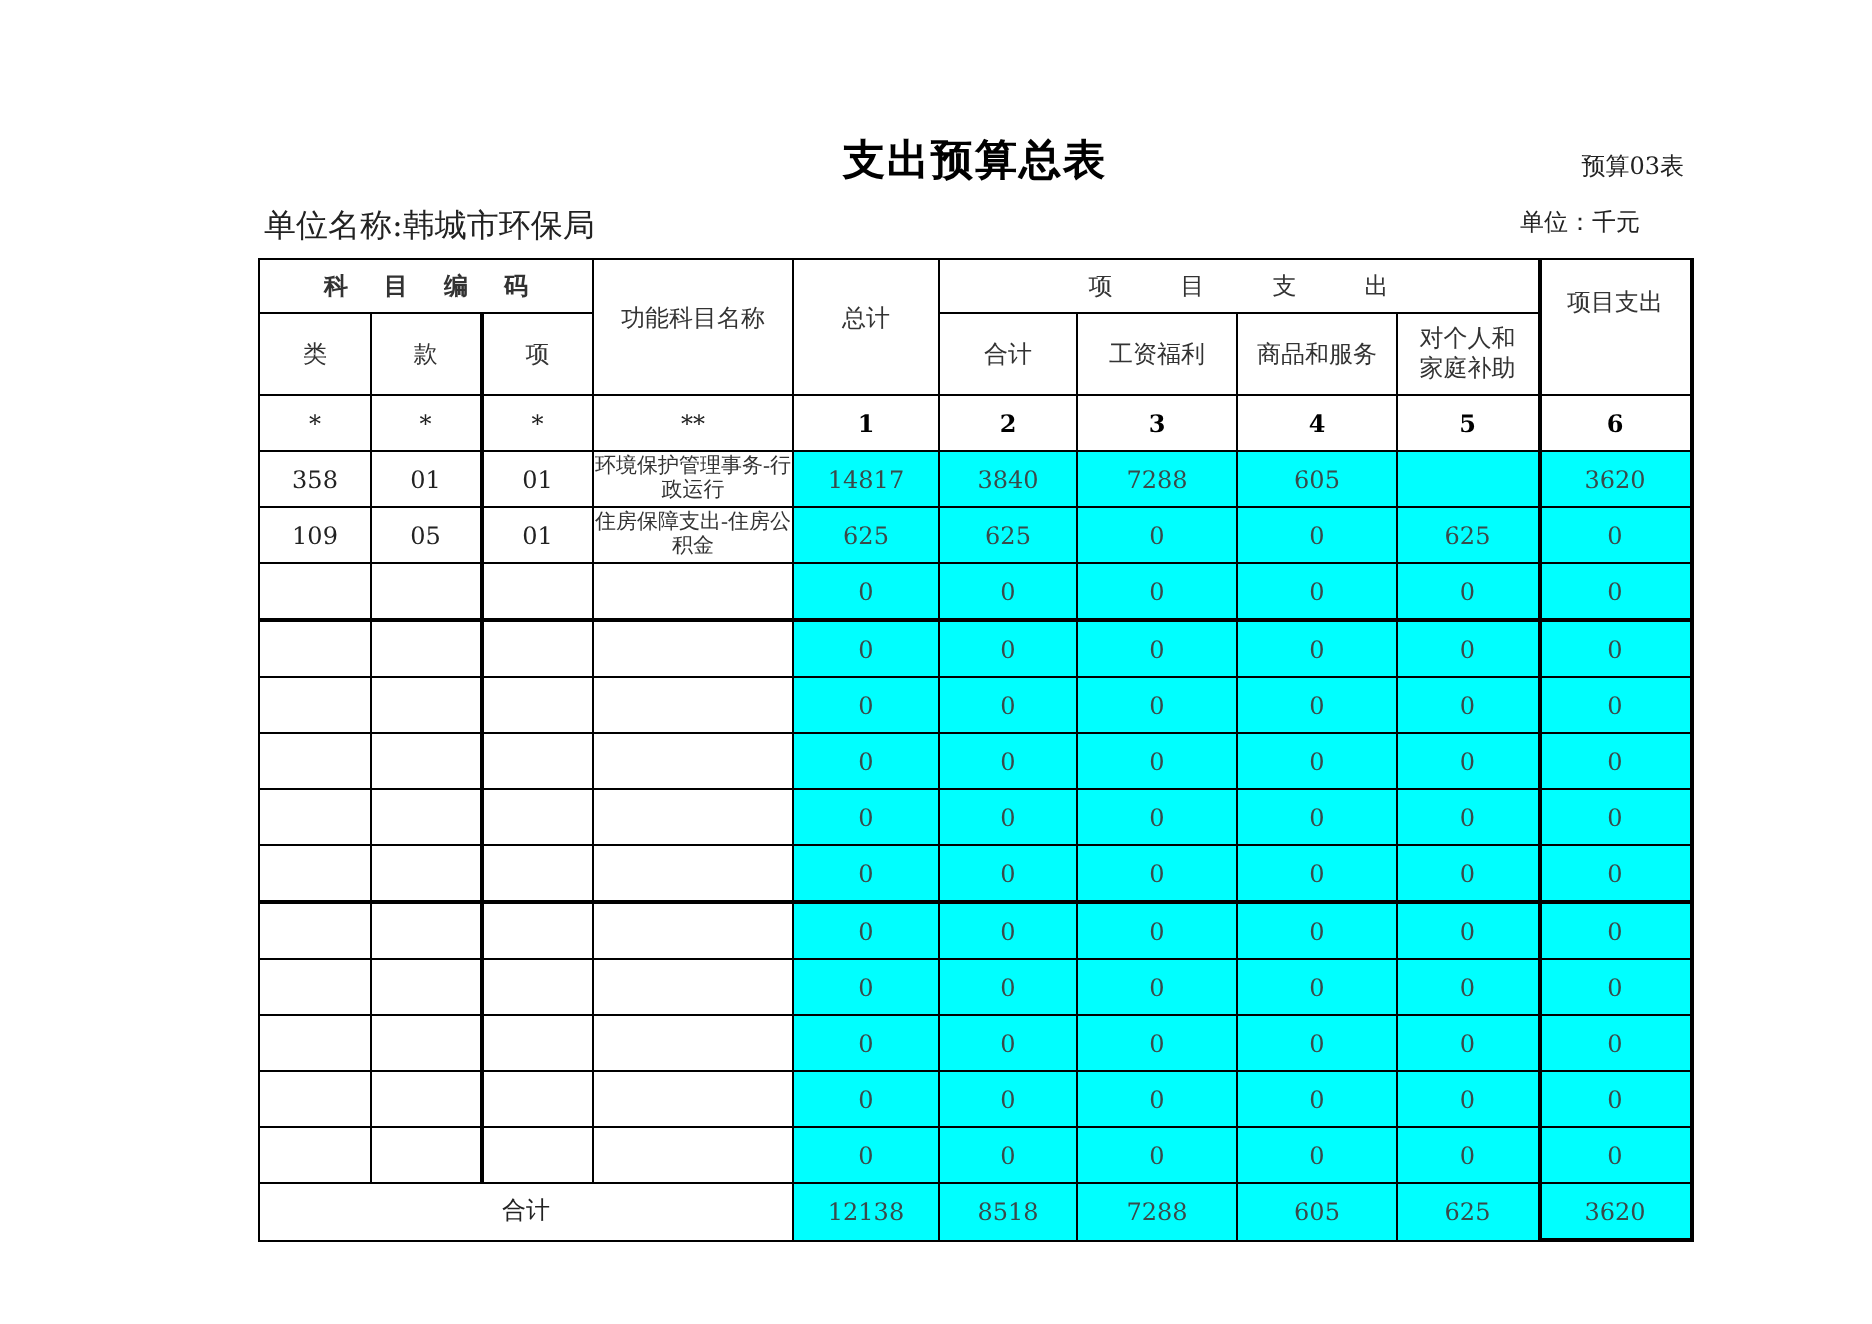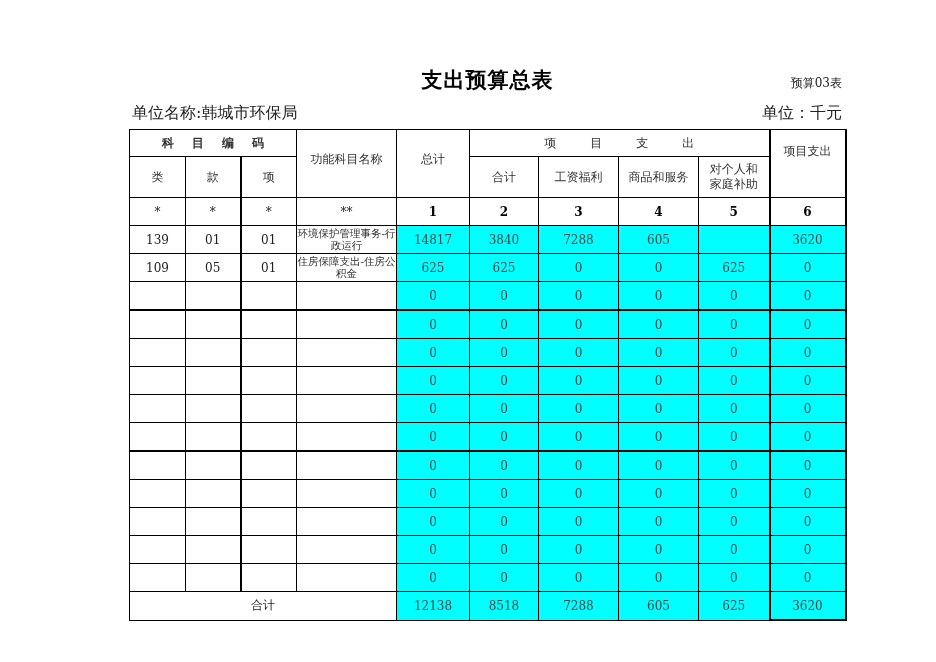--- a/index.html
+++ b/index.html
@@ -1,21 +1,21 @@
 <!DOCTYPE html>
 <html><head>
 <meta charset="utf-8">
 <style>
   html, body { margin:0; padding:0; background:#ffffff; }
   body { width:936px; height:662px; position:relative; overflow:hidden;
          font-family:"DejaVu Serif","Liberation Serif",serif; color:#222; }
   .form-no { position:absolute; left:780px; top:41px; width:62px; text-align:right; font-size:12px;margin-top:34px; }
   .title { position:absolute; left:0; width:975px; top:66px; text-align:center; font-size:21px; font-weight:bold; letter-spacing:1px; color:#000; }
   .unit-name { position:absolute; left:132px; top:103px; font-size:16px; }
-  .unit { position:absolute; left:760px; top:103px; width:82px; text-align:right; font-size:16px; }
+  .unit { position:absolute; left:760px; top:103px; width:82px; font-size:12px; }
   table.budget { position:absolute; left:129px; top:129px; border-collapse:collapse; table-layout:fixed; font-size:12px; }
   table.budget td { border:1px solid #000; text-align:center; vertical-align:middle; padding:0; overflow:hidden; }
   .hdr { color:#333; }
   .hdr-top { height:26px; }
   .hdr-mid { height:40px; }
   .idx { height:27px; }
   .idx.num { font-weight:bold; color:#000; }
   .drow td { height:27px; }
   .cyan { background:#00ffff; color:#3a4a4a; }
   .name-small { font-size:10.5px; line-height:12px; color:#333;font-family:Liberation Serif, serif; }
@@ -69,21 +69,21 @@
       <td class="idx thickL">*</td>
       <td class="idx">**</td>
       <td class="idx num">1</td>
       <td class="idx num">2</td>
       <td class="idx num">3</td>
       <td class="idx num">4</td>
       <td class="idx num">5</td>
       <td class="idx num thickL thickR">6</td>
     </tr>
   <tr class="drow">
-        <td>139</td>
+        <td>358</td>
         <td>01</td>
         <td class="thickL">01</td>
         <td class="name-small">环境保护管理事务-行政运行</td>
         <td class="cyan">14817</td>
         <td class="cyan">3840</td>
         <td class="cyan">7288</td>
         <td class="cyan">605</td>
         <td class="cyan"></td>
         <td class="cyan thickL thickR">3620</td>
       </tr>

